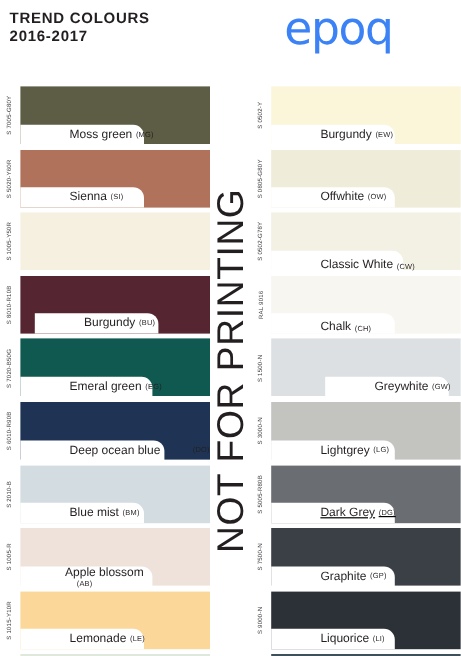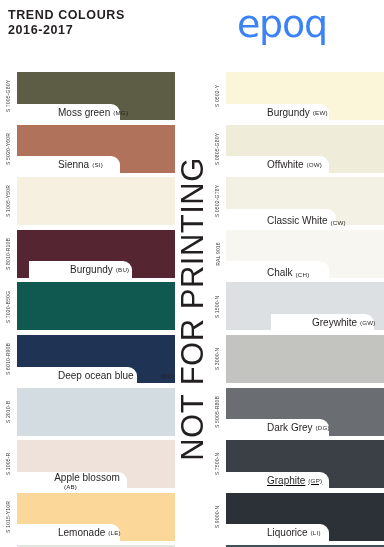--- a/index.html
+++ b/index.html
@@ -174,36 +174,44 @@
       <div class="tab" style="width: 103px; margin-left: 12px;">
         <span class="nm">Burgundy</span>
         <span class="ab">(BU)</span>
       </div>
     </div>
     <div class="row">
       <div class="code">
         <span>S 7020-B50G</span>
       </div>
       <div class="swatch" style="background: rgb(15, 89, 81);"></div>
+      <div class="tab" style="width: 110px;">
+        <span class="nm">Emeral green</span>
+        <span class="ab">(EG)</span>
+      </div>
     </div>
     <div class="row">
       <div class="code">
         <span>S 6010-R90B</span>
       </div>
       <div class="swatch" style="background: rgb(31, 52, 85);"></div>
       <div class="tab" style="width: 120px; gap: 24px;">
         <span class="nm">Deep ocean blue</span>
         <span class="ab">(DO)</span>
       </div>
     </div>
     <div class="row">
       <div class="code">
         <span>S 2010-B</span>
       </div>
       <div class="swatch" style="background: rgb(211, 220, 224);"></div>
+      <div class="tab" style="width: 103px;">
+        <span class="nm">Blue mist</span>
+        <span class="ab">(BM)</span>
+      </div>
     </div>
     <div class="row">
       <div class="code">
         <span>S 1005-R</span>
       </div>
       <div class="swatch" style="background: rgb(239, 226, 218);"></div>
       <div class="tab" style="width: 110px; flex-direction: column;">
         <span class="nm">Apple blossom</span>
         <span class="ab">(AB)</span>
       </div>
@@ -272,37 +280,41 @@
       <div class="tab" style="width: 103px; margin-left: 45px;">
         <span class="nm">Greywhite</span>
         <span class="ab">(GW)</span>
       </div>
     </div>
     <div class="row">
       <div class="code">
         <span>S 3000-N</span>
       </div>
       <div class="swatch" style="background: rgb(195, 196, 192);"></div>
+      <div class="tab" style="width: 103px;">
+        <span class="nm">Lightgrey</span>
+        <span class="ab">(LG)</span>
+      </div>
     </div>
     <div class="row">
       <div class="code">
         <span>S 5005-R80B</span>
       </div>
       <div class="swatch" style="background: rgb(106, 110, 114);"></div>
-      <div class="tab" style="width: 103px;">
+      <div class="tab" style="width: 103px; text-decoration: underline;">
         <span class="nm">Dark Grey</span>
         <span class="ab">(DG)</span>
       </div>
     </div>
     <div class="row">
       <div class="code">
         <span>S 7500-N</span>
       </div>
       <div class="swatch" style="background: rgb(58, 64, 70);"></div>
-      <div class="tab" style="width: 103px; text-decoration: underline;">
+      <div class="tab" style="width: 103px;">
         <span class="nm">Graphite</span>
         <span class="ab">(GP)</span>
       </div>
     </div>
     <div class="row">
       <div class="code">
         <span>S 9000-N</span>
       </div>
       <div class="swatch" style="background: rgb(43, 49, 55);"></div>
       <div class="tab" style="width: 103px; text-align: center;">

